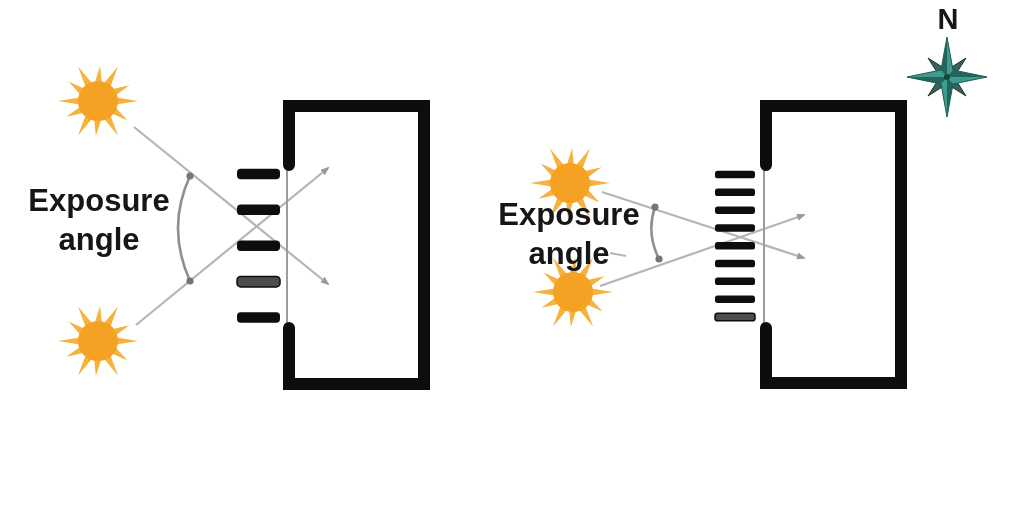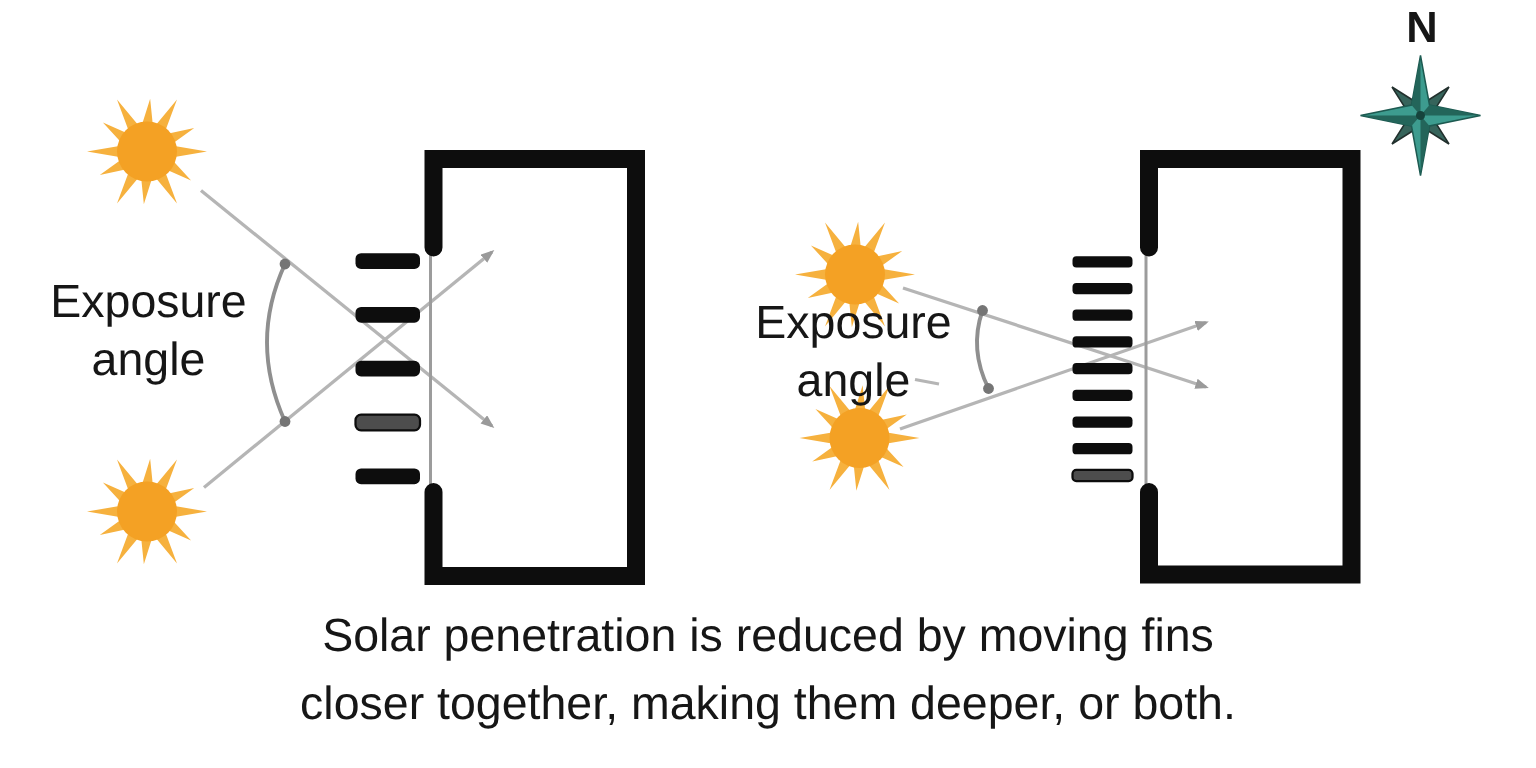--- a/index.html
+++ b/index.html
@@ -14,21 +14,21 @@
   .stage svg { position: absolute; left: 0; top: 0; }
   .label {
     position: absolute;
     color: #161616;
     text-align: center;
     font-size: 31px;
     line-height: 39px;
     letter-spacing: 0px;
     white-space: nowrap;
   }
-  .exposure-label { width: 160px; }
+  .exposure-label { width: 160px; font-weight: bold; }
   .caption {
     left: 0; top: 401px; width: 1024px;
     font-size: 31px; line-height: 45px;
   }
   .north-label {
     left: 932px; top: 3px; width: 32px;
     font-size: 29px; font-weight: 700; line-height: 32px;
   }
 </style>
 </head>
@@ -121,18 +121,14 @@
   <div class="label exposure-label" style="left:19px; top:181px;">
     <div>Exposure</div>
     <div>angle</div>
   </div>
 
   <div class="label exposure-label" style="left:489px; top:195px;">
     <div>Exposure</div>
     <div>angle</div>
   </div>
 
-  <div class="label caption">
-    <div>Solar penetration is reduced by moving fins</div>
-    <div>closer together, making them deeper, or both.</div>
-  </div>
 
 </div>
 
 </body></html>

